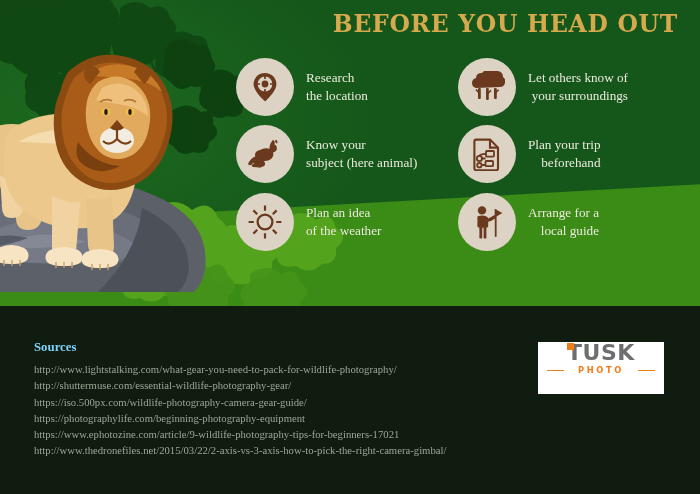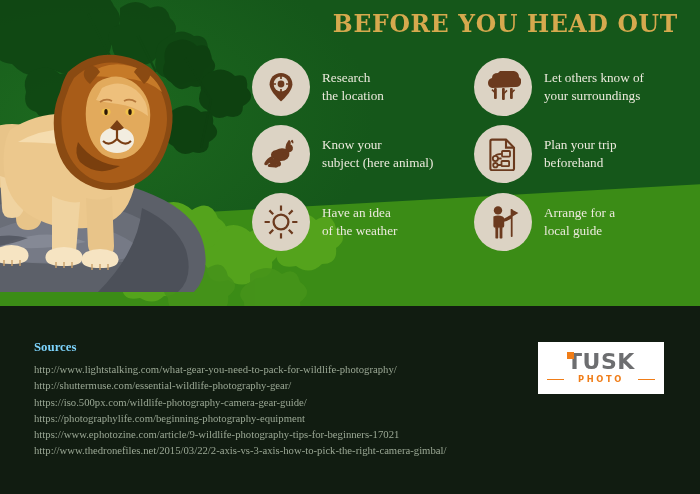--- a/index.html
+++ b/index.html
@@ -74,21 +74,21 @@
     font-weight:bold;
     font-size:23.5px;
     letter-spacing:.7px;
     color:#d6a94e;
     white-space:nowrap;
   }
 
   
   .tips {
     position:absolute;
-    left:252px; top:55px;
+    left:236px; top:55px;
     width:448px; height:240px;
   }
   .tip {
     position:absolute;
     display:flex;
     align-items:center;
     gap:12px;
   }
   .bubble {
     width:58px; height:58px;
@@ -103,21 +103,21 @@
   .tip-text {
     font-family:"Liberation Serif", serif;
     font-size:13.2px;
     line-height:1.38;
     color:#eceadd;
     white-space:pre-line;
   }
 
   
   .c0 { left:0; }
-  .c1 { left:222px; }
+  .c1 { left:222px;text-align:right; }
   .r0 { top:3px; }
   .r1 { top:70px; }
   .r2 { top:138px; }
 
   
   .footer {
     position:absolute;
     left:0; top:306px;
     width:700px; height:188px;
     background:#111c11;
@@ -143,21 +143,21 @@
     white-space:nowrap;
   }
 
   
   .logo-box {
     position:absolute;
     left:538px; top:342px;
     width:126px; height:52px;
     background:#ffffff;
     display:flex;
-    align-items:center;
+    align-items:flex-start;
     justify-content:center;
   }
   .logo-inner { position:relative; width:112px; height:34px; }
   .logo-tusk {
     position:absolute;
     left:0; top:0;
     width:112px;
     text-align:center;
     font-family:"DejaVu Sans", sans-serif;
     font-weight:bold;
@@ -384,21 +384,21 @@
       <div class="tip c0 r2">
         <div class="bubble">
           <svg width="36" height="36" viewBox="0 0 36 36">
             <circle cx="18" cy="18" r="7.4" fill="none" stroke="#6b3a1e" stroke-width="2.3"></circle>
             <g stroke="#6b3a1e" stroke-width="2.2" stroke-linecap="butt">
               <path d="M18 1.6 v5.2 M18 29.2 v5.2 M1.6 18 h5.2 M29.2 18 h5.2"></path>
               <path d="M6.4 6.4 l3.8 3.8 M25.8 25.8 l3.8 3.8 M29.6 6.4 l-3.8 3.8 M10.2 25.8 l-3.8 3.8"></path>
             </g>
           </svg>
         </div>
-        <div class="tip-text">Have an idea
+        <div class="tip-text">Plan an idea
 of the weather</div>
       </div>
 
       <div class="tip c1 r2">
         <div class="bubble">
           <svg width="32" height="36" viewBox="0 0 32 36">
             <g fill="#6b3a1e">
               <circle cx="11" cy="6.4" r="4.2"></circle>
               <path d="M6.4 12.6 q4.6 -2.4 9.2 0 q1.6 0.8 1.6 2.8 v6.6 q0 1.8 -1.8 1.8 h-7.2 q-1.8 0 -1.8 -1.8 v-6.6 q0 -2 0 -2.8 z"></path>
               <rect x="8.4" y="23" width="2.8" height="11.6" rx="1.2"></rect>

